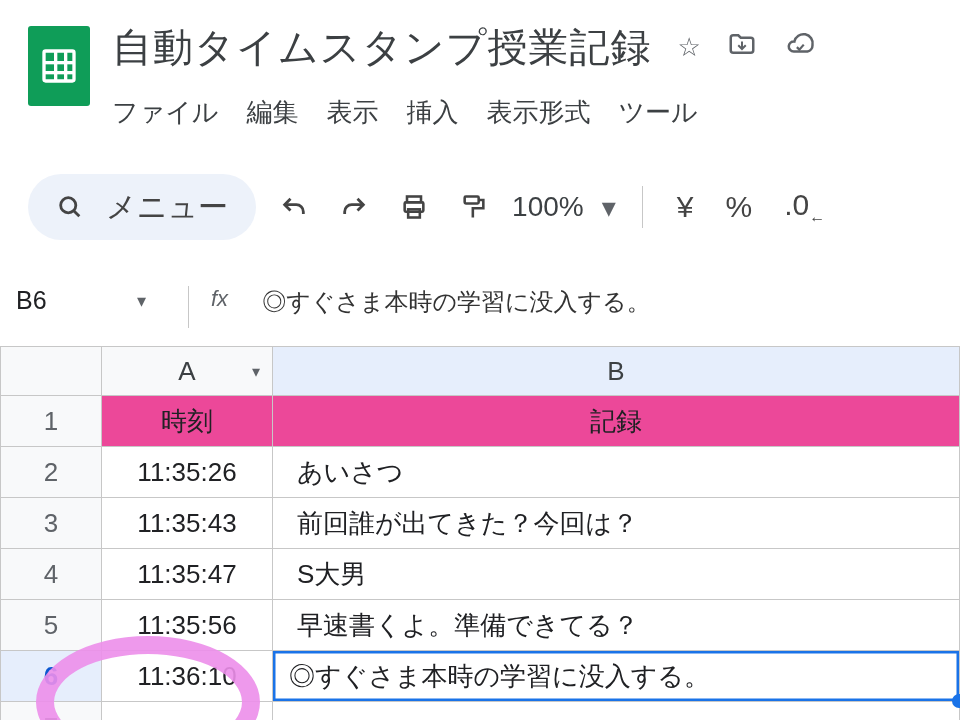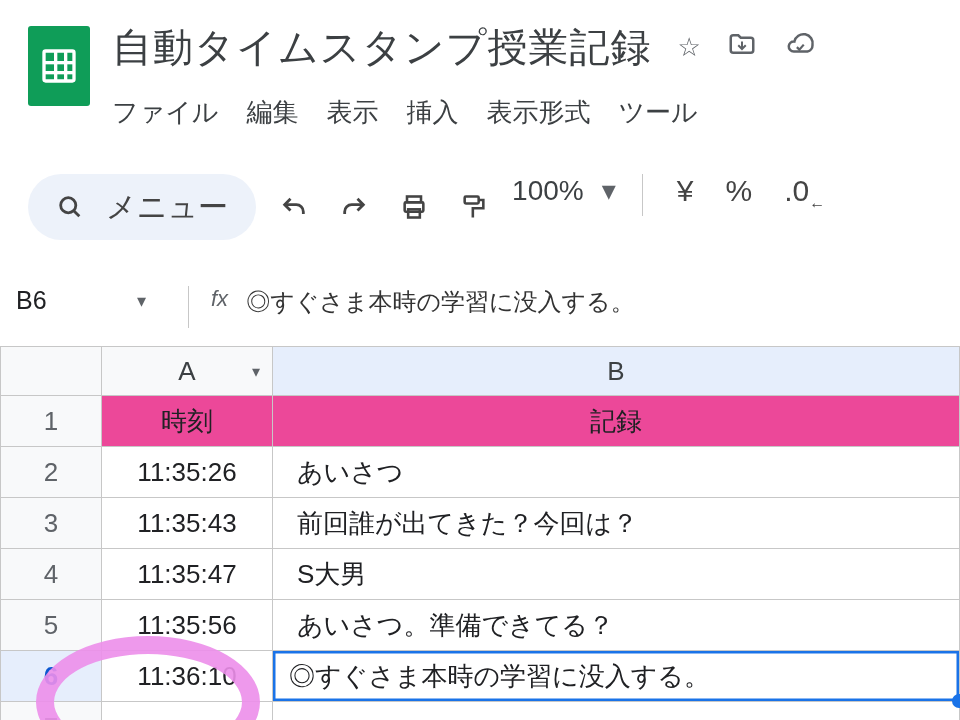--- a/index.html
+++ b/index.html
@@ -3,32 +3,32 @@
 <meta charset="utf-8">
 <style>
   html,body{margin:0;padding:0;font-family:"Helvetica Neue",Arial,"Hiragino Kaku Gothic ProN","Yu Gothic","Meiryo",sans-serif;background:#fff;color:#202124;width:960px;height:720px;overflow:hidden}
   .top{padding:20px 28px 10px 28px;display:flex;align-items:flex-start}
   .logo{width:62px;height:80px;background:#0f9d58;border-radius:3px;margin-right:22px;margin-top:6px;display:flex;align-items:center;justify-content:center;color:#fff;font-size:34px}
   .titleblock{flex:1}
   .titlerow{display:flex;align-items:center;gap:26px}
   .title{font-size:40px;color:#3c4043;letter-spacing:1px}
   .ticon{color:#5f6368;font-size:26px}
   .menus{margin-top:20px;display:flex;gap:28px;font-size:26px;color:#3c4043}
-  .toolbar{margin:34px 28px 0 28px;display:flex;align-items:flex-start;gap:0}
+  .toolbar{margin:34px 28px 0 28px;display:flex;align-items:center;gap:0}
   .pill{display:flex;align-items:center;background:#edf2fa;border-radius:44px;height:66px;padding:0 28px;gap:22px;font-size:30px;color:#444}
   .tbtn{width:60px;height:66px;display:flex;align-items:center;justify-content:center;font-size:30px;color:#444}
   .tgrp{display:flex;align-items:center;margin-left:8px}
   .zoom{display:flex;align-items:center;font-size:28px;color:#3c4043;padding:0 8px}
   .divider{width:1px;height:42px;background:#c7c7c7;margin:0 18px}
   .fmt{font-size:30px;color:#444;padding:0 16px}
   .namebox{margin:46px 0 0 10px;display:flex;align-items:flex-start;height:50px;font-size:25px;color:#202124}
   .cellname{width:150px;padding-left:6px;display:flex;align-items:center;justify-content:space-between}
   .dd{color:#5f6368;font-size:18px;margin-right:20px}
   .vbar{width:1px;height:42px;background:#c7c7c7;margin:0 22px}
-  .fx{font-style:italic;color:#5f6368;font-size:22px;margin-right:18px}
+  .fx{font-style:italic;color:#5f6368;font-size:22px;margin-right:34px}
   .fval{font-size:24px;color:#333}
   .gridwrap{margin-top:10px;position:relative}
   table{border-collapse:collapse;width:100%}
   th,td{border:1px solid #c7c7c7;font-size:26px;font-weight:normal}
   .corner{width:98px;height:46px;background:#f8f9fa}
   .colA{width:168px;background:#f8f9fa;text-align:center;color:#3c4043;height:46px;position:relative}
   .colB{background:#e6eefc;text-align:center;color:#3c4043;height:46px}
   .colA .dd2{position:absolute;right:12px;top:50%;transform:translateY(-50%);color:#5f6368;font-size:16px}
   .rowh{background:#f8f9fa;text-align:center;color:#5f6368;height:48px;width:98px}
   .hdr{background:#ec4899;text-align:center;color:#202124;height:48px}
@@ -161,21 +161,21 @@
     <td class="rec">前回誰が出てきた？今回は？</td>
   </tr>
   <tr>
     <td class="rowh">4</td>
     <td class="time">11:35:47</td>
     <td class="rec">S大男</td>
   </tr>
   <tr>
     <td class="rowh">5</td>
     <td class="time">11:35:56</td>
-    <td class="rec">あいさつ。準備できてる？</td>
+    <td class="rec">早速書くよ。準備できてる？</td>
   </tr>
   <tr class="sel">
     <td class="rowh">6</td>
     <td class="time">11:36:10</td>
     <td class="rec"><span>◎すぐさま本時の学習に没入する。</span><span class="handle"></span></td>
   </tr>
   <tr>
     <td class="rowh">7</td>
     <td class="time"></td>
     <td class="rec"></td>

